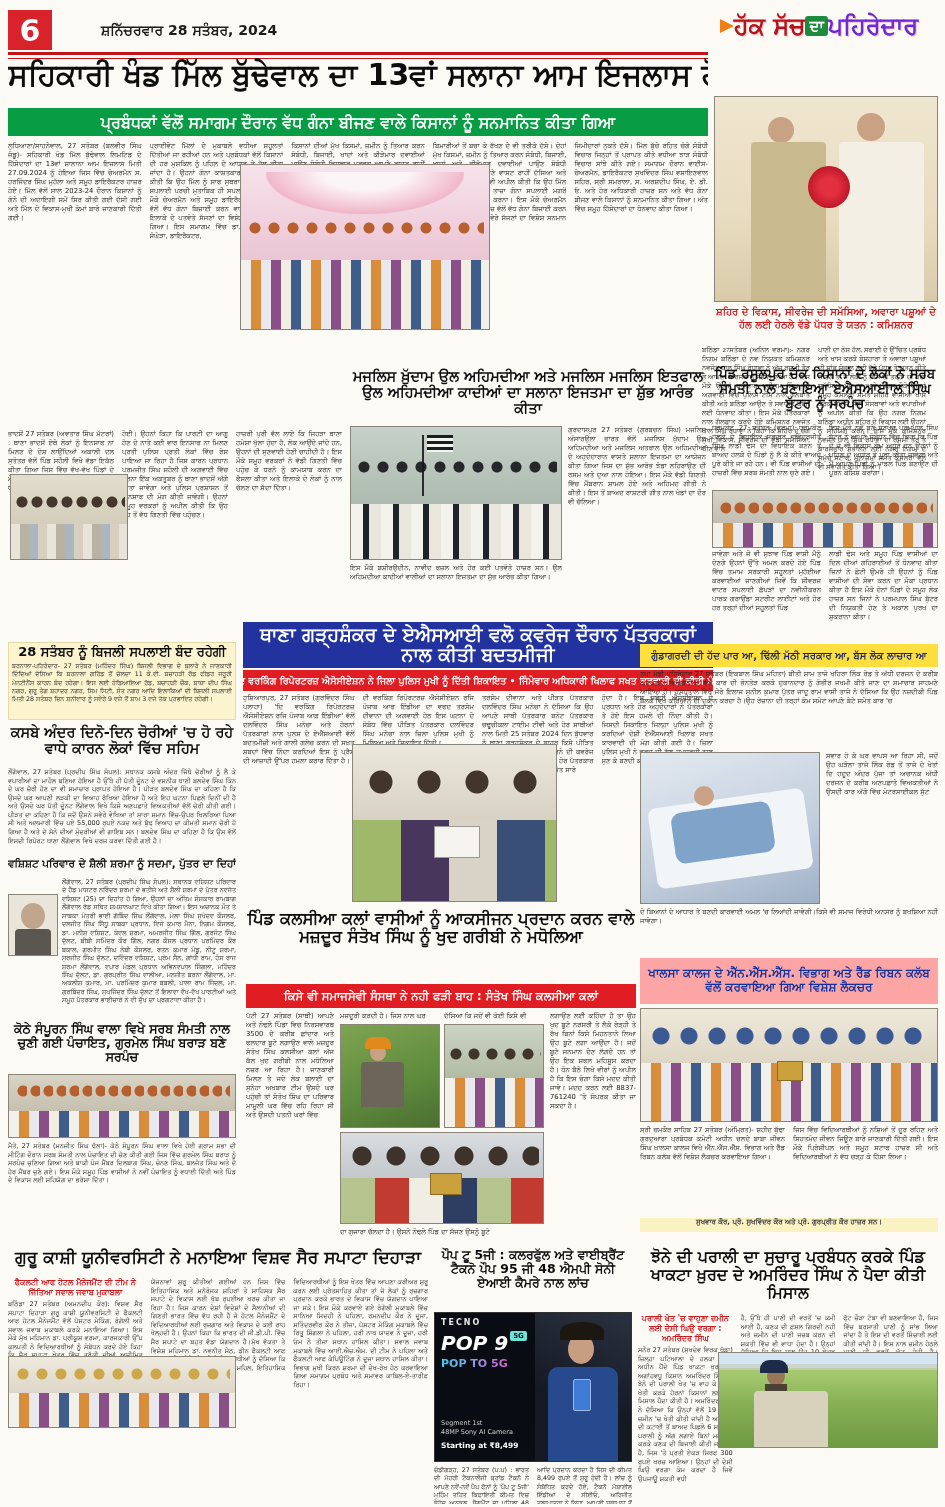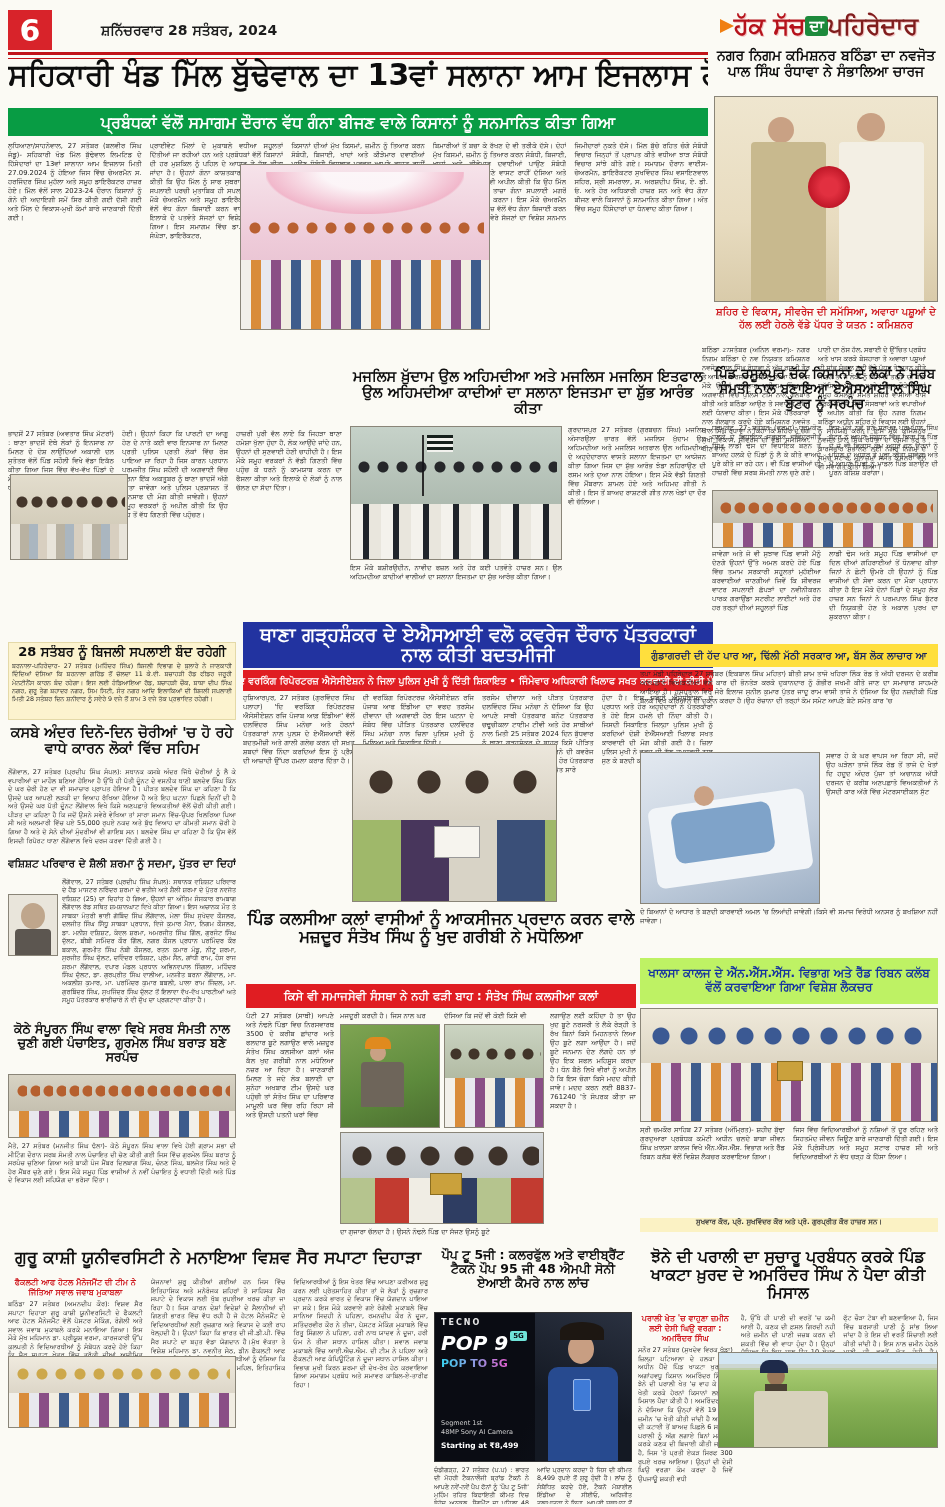--- a/index.html
+++ b/index.html
@@ -34,39 +34,38 @@
   <div class="abs" style="left:8px;top:10px;width:44px;height:40px;background:#d8232a;color:#fff;font-size:30px;font-weight:bold;display:flex;align-items:center;justify-content:center;">
       <span>6</span>
     </div>
   <div class="abs" style="left:62px;top:22px;font-size:14px;font-weight:bold;color:#1c1c1c;margin-left:39px;">ਸ਼ਨਿੱਚਰਵਾਰ 28 ਸਤੰਬਰ, 2024</div>
   <div class="abs" style="left:8px;top:52px;width:700px;height:7px;border-top:3px solid #c11318;border-bottom:1px solid #c11318;"></div>
 
   <div class="abs" style="left:700px;top:6px;width:238px;height:40px;display:flex;align-items:center;justify-content:center;">
     <span style="width:0;height:0;border-left:14px solid #f07f13;border-top:7px solid transparent;border-bottom:7px solid transparent;display:inline-block;"></span>
     <span style="font-size:24px;font-weight:bold;color:#b5121b;text-shadow:1px 1px 0 #f3c2c2;">ਹੱਕ ਸੱਚ</span>
     <span style="font-size:15px;font-weight:bold;color:#fff;background:#1d8a3c;padding:1px 4px;border-radius:3px;">ਦਾ</span>
-    <span style="font-size:24px;font-weight:bold;color:#7f1d1d;text-shadow:1px 1px 0 #f3c2c2;">ਪਹਿਰੇਦਾਰ</span>
+    <span style="font-size:24px;font-weight:bold;color:#6d28d9;text-shadow:1px 1px 0 #f3c2c2;">ਪਹਿਰੇਦਾਰ</span>
   </div>
 
   <div class="abs hl nw" style="left:8px;top:58px;width:700px;height:46px;font-size:30px;">ਸਹਿਕਾਰੀ ਖੰਡ ਮਿੱਲ ਬੁੱਢੇਵਾਲ ਦਾ 13ਵਾਂ ਸਲਾਨਾ ਆਮ ਇਜਲਾਸ ਹੋਇਆ</div>
   <div class="abs banner nw" style="left:8px;top:108px;width:700px;height:28px;background:#089c44;color:#fff;font-size:16px;">ਪ੍ਰਬੰਧਕਾਂ ਵੱਲੋਂ ਸਮਾਗਮ ਦੌਰਾਨ ਵੱਧ ਗੰਨਾ ਬੀਜਣ ਵਾਲੇ ਕਿਸਾਨਾਂ ਨੂੰ ਸਨਮਾਨਿਤ ਕੀਤਾ ਗਿਆ</div>
   <div class="abs cols" style="left:8px;top:142px;width:700px;height:222px;">
     <div class="body-txt">ਲੁਧਿਆਣਾ/ਸਾਹਨੇਵਾਲ, 27 ਸਤੰਬਰ (ਬਲਵੀਰ ਸਿੰਘ ਜੰਡੂ)- ਸਹਿਕਾਰੀ ਖੰਡ ਮਿੱਲ ਬੁੱਢੇਵਾਲ ਲਿਮਟਿਡ ਦੇ ਹਿੱਸੇਦਾਰਾਂ ਦਾ 13ਵਾਂ ਸਾਲਾਨਾ ਆਮ ਇਜਲਾਸ ਮਿਤੀ 27.09.2024 ਨੂੰ ਹੋਇਆ ਜਿਸ ਵਿੱਚ ਚੇਅਰਮੈਨ ਸ. ਹਰਜਿੰਦਰ ਸਿੰਘ ਮੁਹੱਲਾ ਅਤੇ ਸਮੂਹ ਡਾਇਰੈਕਟਰ ਹਾਜ਼ਰ ਹੋਏ। ਮਿੱਲ ਵੱਲੋਂ ਸਾਲ 2023-24 ਦੌਰਾਨ ਕਿਸਾਨਾਂ ਨੂੰ ਗੰਨੇ ਦੀ ਅਦਾਇਗੀ ਸਮੇਂ ਸਿਰ ਕੀਤੀ ਗਈ ਦੱਸੀ ਗਈ ਅਤੇ ਮਿੱਲ ਦੇ ਵਿਕਾਸ-ਮੁਖੀ ਕੰਮਾਂ ਬਾਰੇ ਜਾਣਕਾਰੀ ਦਿੱਤੀ ਗਈ।</div>
     <div class="body-txt">ਪ੍ਰਾਈਵੇਟ ਮਿੱਲਾਂ ਦੇ ਮੁਕਾਬਲੇ ਵਧੀਆ ਸਹੂਲਤਾਂ ਦਿੱਤੀਆਂ ਜਾ ਰਹੀਆਂ ਹਨ ਅਤੇ ਪ੍ਰਬੰਧਕਾਂ ਵੱਲੋਂ ਕਿਸਾਨਾਂ ਦੀ ਹਰ ਮੁਸ਼ਕਿਲ ਨੂੰ ਪਹਿਲ ਦੇ ਆਧਾਰ ਤੇ ਹੱਲ ਕੀਤਾ ਜਾਂਦਾ ਹੈ। ਉਹਨਾਂ ਗੰਨਾ ਕਾਸ਼ਤਕਾਰਾਂ ਨੂੰ ਵੀ ਅਪੀਲ ਕੀਤੀ ਕਿ ਉਹ ਮਿੱਲ ਨੂੰ ਸਾਫ ਸੁਥਰਾ ਅਤੇ ਤਾਜ਼ਾ ਗੰਨਾ ਸਪਲਾਈ ਪਰਚੀ ਮੁਤਾਬਿਕ ਹੀ ਸਪਲਾਈ ਕਰਨ। ਇਸ ਮੌਕੇ ਚੇਅਰਮੈਨ ਅਤੇ ਸਮੂਹ ਡਾਇਰੈਕਟਰਜ਼ ਸਾਹਿਬਾਨ ਵੱਲੋਂ ਵੱਧ ਗੰਨਾ ਬਿਜਾਈ ਕਰਨ ਵਾਲੇ ਕਿਸਾਨਾਂ ਅਤੇ ਇਲਾਕੇ ਦੇ ਪਤਵੰਤੇ ਸੱਜਣਾਂ ਦਾ ਵਿਸ਼ੇਸ਼ ਸਨਮਾਨ ਕੀਤਾ ਗਿਆ। ਇਸ ਸਮਾਗਮ ਵਿੱਚ ਡਾ. ਗੁਲਜਾਰ ਸਿੰਘ ਸੰਘੇੜਾ, ਡਾਇਰੈਕਟਰ,</div>
     <div class="body-txt">ਕਿਸਾਨਾਂ ਦੀਆਂ ਮੁੱਖ ਕਿਸਮਾਂ, ਜ਼ਮੀਨ ਨੂੰ ਤਿਆਰ ਕਰਨ ਸੰਬੰਧੀ, ਬਿਜਾਈ, ਖਾਦਾਂ ਅਤੇ ਕੀੜੇਮਾਰ ਦਵਾਈਆਂ ਪਾਉਣ ਸੰਬੰਧੀ ਵਿਸਥਾਰ ਪੂਰਵਕ ਆਪਣੇ ਰਾਜਟ ਰਾਹੀਂ ਦੱਸਿਆ ਅਤੇ ਗੰਨੇ ਦੀਆਂ ਕਿਸਮਾਂ ਨੂੰ ਬਿਮਾਰੀਆਂ ਤੋਂ ਬਚਾ ਕੇ ਰੱਖਣ ਦੇ ਵੀ ਤਰੀਕੇ ਦੱਸੇ। ਇਸ ਮੌਕੇ ਵੱਖ-ਵੱਖ ਅਦਾਰਿਆਂ ਜਿਵੇਂ ਕਿ ਐਫ.ਐਮ.ਸੀ (ਕੋਰਾਜਨ) ਲਿਮਟਿਡ, ਲੁਧਿਆਣਾ ਸਹਿਕਾਰੀ ਬੈਂਕ, ਆਈ.ਡੀ. ਬੀ.ਆਈ. ਬੈਂਕ, ਖੇਤੀ ਟਰੈਕਟਰ, ਸਵੈਨ ਐਗਰੋ, ਸਕਤੀਮਾਨ ਅਤੇ ਸਹਿਕਾਰੀ ਖੰਡ ਮਿੱਲ ਬੁੱਢੇਵਾਲ ਵੱਲੋਂ ਆਪਣੇ-ਆਪਣੇ ਮਹਿਕਮਿਆਂ ਨਾਲ ਸੰਬੰਧਤ ਪ੍ਰਦਰਸ਼ਨੀ ਲਗਾਈ ਗਈ।</div>
     <div class="body-txt">ਬਿਮਾਰੀਆਂ ਤੋਂ ਬਚਾ ਕੇ ਰੱਖਣ ਦੇ ਵੀ ਤਰੀਕੇ ਦੱਸੇ। ਦੋਹਾਂ ਮੁੱਖ ਕਿਸਮਾਂ, ਜ਼ਮੀਨ ਨੂੰ ਤਿਆਰ ਕਰਨ ਸੰਬੰਧੀ, ਬਿਜਾਈ, ਖਾਦਾਂ ਅਤੇ ਕੀੜੇਮਾਰ ਦਵਾਈਆਂ ਪਾਉਣ ਸੰਬੰਧੀ ਵਿਸਥਾਰ ਪੂਰਵਕ ਆਪਣੇ ਵਾਸਟ ਰਾਹੀਂ ਦੱਸਿਆ ਅਤੇ ਗੰਨੇ ਦੀਆਂ ਕਿਸਮਾਂ ਨੇ ਵੀ ਅਪੀਲ ਕੀਤੀ ਕਿ ਉਹ ਮਿੱਲ ਨੂੰ ਸਾਫ ਸੁਥਰਾ ਅਤੇ ਤਾਜ਼ਾ ਗੰਨਾ ਸਪਲਾਈ ਮਗਰੋਂ ਮੁਤਾਬਿਕ ਹੀ ਸਪਲਾਈ ਕਰਨਾ। ਇਸ ਮੌਕੇ ਚੇਅਰਮੈਨ ਅਤੇ ਸਮੂਹ ਡਾਇਰੈਕਟਰਜ਼ ਵੱਲੋਂ ਵੱਧ ਗੰਨਾ ਬਿਜਾਈ ਕਰਨ ਵਾਲੇ ਕਿਸਾਨਾਂ ਅਤੇ ਪੇਂਡਵੇਰੇ ਸੱਜਣਾਂ ਦਾ ਵਿਸ਼ੇਸ਼ ਸਨਮਾਨ ਕੀਤਾ ਗਿਆ।</div>
     <div class="body-txt">ਜਿਮੀਦਾਰਾਂ ਨੁਕਤੇ ਦੱਸੇ। ਮਿੱਲ ਬੁੱਚੇ ਰਹਿਤ ਚੰਗੇ ਸੰਬੰਧੀ ਵਿਚਾਰ ਜਿਨ੍ਹਾਂ ਤੋਂ ਪ੍ਰਾਪਤ ਕੀਤੇ ਵਧੀਆ ਝਾੜ ਸੰਬੰਧੀ ਵਿਚਾਰ ਸਾਂਝੇ ਕੀਤੇ ਗਏ। ਸਮਾਗਮ ਦੌਰਾਨ ਵਾਈਸ-ਚੇਅਰਮੈਨ, ਡਾਇਰੈਕਟਰ ਸੁਖਵਿੰਦਰ ਸਿੰਘ ਵਸਾਇਣਵਾਲ ਸਹਿਰ, ਸ੍ਰੀ ਸਮਰਾਲਾ, ਸ. ਅਰਸ਼ਦੀਪ ਸਿੰਘ, ਏ. ਡੀ. ਓ. ਅਤੇ ਹੋਰ ਅਧਿਕਾਰੀ ਹਾਜ਼ਰ ਸਨ ਅਤੇ ਵੱਧ ਗੰਨਾ ਬੀਜਣ ਵਾਲੇ ਕਿਸਾਨਾਂ ਨੂੰ ਸਨਮਾਨਿਤ ਕੀਤਾ ਗਿਆ। ਅੰਤ ਵਿੱਚ ਸਮੂਹ ਹਿੱਸੇਦਾਰਾਂ ਦਾ ਧੰਨਵਾਦ ਕੀਤਾ ਗਿਆ।</div>
   </div>
   <div class="ph" style="left:240px;top:164px;width:250px;height:166px;background:linear-gradient(180deg,#f6e3ea 0%,#eecbd9 45%,#e0b7c8 100%);">
     <div style="position:absolute;left:10%;top:4%;width:80%;height:26%;background:radial-gradient(ellipse at 50% 0%,#fff 30%,#f0a8c0 70%,transparent 72%);opacity:.7;"></div>
     <div class="heads turb" style="top:34%;"></div>
     <div class="bodies colorful"></div>
   </div>
 
-  <div class="abs hl" style="left:714px;top:48px;width:224px;height:44px;font-size:14px;">ਨਗਰ ਨਿਗਮ ਕਮਿਸ਼ਨਰ ਬਠਿੰਡਾ ਦਾ ਨਵਜੋਤ ਪਾਲ ਸਿੰਘ ਰੰਧਾਵਾ ਨੇ ਸੰਭਾਲਿਆ ਚਾਰਜ</div>
   <div class="ph" style="left:714px;top:96px;width:224px;height:206px;background:linear-gradient(180deg,#efe6cf 0%,#e8dcc0 60%,#d9cbaa 100%);">
     <div class="face" style="left:24%;top:10%;width:26px;height:26px;"></div>
     <div class="fig" style="left:16%;top:22%;width:34%;height:78%;background:#c8b98e;"></div>
     <div class="face" style="left:64%;top:8%;width:28px;height:28px;"></div>
     <div class="fig" style="left:56%;top:22%;width:38%;height:78%;background:#f3efe4;"></div>
     <div style="position:absolute;left:42%;top:34%;width:42px;height:42px;border-radius:50%;background:radial-gradient(circle,#e23040 30%,#c01828 70%);"></div>
   </div>
   <div class="abs red-cap" style="left:714px;top:306px;width:224px;height:38px;font-size:10px;">ਸ਼ਹਿਰ ਦੇ ਵਿਕਾਸ, ਸੀਵਰੇਜ ਦੀ ਸਮੱਸਿਆ, ਅਵਾਰਾ ਪਸ਼ੂਆਂ ਦੇ ਹੱਲ ਲਈ ਹੇਠਲੇ ਵੱਡੇ ਪੱਧਰ ਤੇ ਯਤਨ : ਕਮਿਸ਼ਨਰ</div>
   <div class="abs cols" style="left:702px;top:346px;width:224px;height:292px;font-family:Liberation Serif, serif;">
     <div class="body-txt">ਬਠਿੰਡਾ 27ਸਤੰਬਰ (ਅਨਿਲ ਵਰਮਾ):- ਨਗਰ ਨਿਗਮ ਬਠਿੰਡਾ ਦੇ ਨਵ ਨਿਯੁਕਤ ਕਮਿਸ਼ਨਰ ਨਵਜੋਤ ਪਾਲ ਸਿੰਘ ਰੰਧਾਵਾ ਨੇ ਅੱਜ ਰਸਮੀ ਤੌਰ ਤੇ ਆਪਣਾ ਕਾਰਜਕਾਲ ਸੰਭਾਲ ਲਿਆ ਹੈ। ਇਸ ਮੌਕੇ ਉਹਨਾਂ ਥਾਣੇਦਾਰ ਪ੍ਰੀਤਮ ਸਿੰਘ ਦੀ ਅਗਵਾਈ ਵਿੱਚ ਪੁਲਿਸ ਟੀਮ ਨਾਲ ਗੱਲਬਾਤ ਕੀਤੀ ਅਤੇ ਬਠਿੰਡਾ ਆਉਣ ਤੇ ਸਵਾਗਤ ਕਰਨ ਲਈ ਧੰਨਵਾਦ ਕੀਤਾ। ਇਸ ਮੌਕੇ ਪੱਤਰਕਾਰਾਂ ਨਾਲ ਗੱਲਬਾਤ ਕਰਦੇ ਹੋਏ ਕਮਿਸ਼ਨਰ ਨਵਜੋਤ ਪਾਲ ਸਿੰਘ ਰੰਧਾਵਾ ਨੇ ਕਿਹਾ ਕਿ ਸ਼ਹਿਰ ਦੇ ਚੌਗ ਮੁਖੀ ਵਿਕਾਸ, ਸੀਵਰੇਜ ਦੀ ਵੱਡੀ ਸਮੱਸਿਆ, ਪੀਣ ਵਾਲੇ</div>
@@ -174,21 +173,21 @@
   <div class="abs banner nw" style="left:640px;top:644px;width:298px;height:23px;background:#ffdf3d;color:#18265e;font-size:10px;font-weight:bold;">ਗੁੰਡਾਗਰਦੀ ਦੀ ਹੱਦ ਪਾਰ ਆ, ਢਿੱਲੀ ਮੱਠੀ ਸਰਕਾਰ ਆ, ਬੱਸ ਲੋਕ ਲਾਚਾਰ ਆ</div>
   <div class="abs body-txt" style="left:640px;top:670px;width:298px;height:80px;">ਤਪਾ ਮੰਡੀ ਪਹਿਰੇਦਾਰ 27 ਸਤੰਬਰ (ਇਕਬਾਲ ਸਿੰਘ ਮਹਿਤਾ) ਬੀਤੀ ਸ਼ਾਮ ਤਾਜੋ ਖਹਿਰਾ ਲਿੰਕ ਰੋਡ ਤੇ ਅੱਧੀ ਦਰਜਨ ਦੇ ਕਰੀਬ ਅਣਪਛਾਤੇ ਵਿਅਕਤੀਆਂ ਵੱਲੋਂ ਕਾਰ ਦੀ ਭੰਨਤੋੜ ਕਰਕੇ ਦੁਕਾਨਦਾਰ ਨੂੰ ਗੰਭੀਰ ਜਖਮੀ ਕੀਤੇ ਜਾਣ ਦਾ ਸਮਾਚਾਰ ਸਾਹਮਣੇ ਆਇਆ ਹੈ। ਹਸਪਤਾਲ ਵਿਖੇ ਜੇਰੇ ਇਲਾਜ ਸੁਨੀਲ ਕੁਮਾਰ ਪੁੱਤਰ ਜਾਦੂ ਰਾਮ ਵਾਸੀ ਤਾਜੋ ਨੇ ਦੱਸਿਆ ਕਿ ਉਹ ਨਜ਼ਦੀਕੀ ਪਿੰਡ ਬੱਲਕੇ ਵਿਖੇ ਕਰਿਆਨੇ ਦੀ ਦੁਕਾਨ ਕਰਦਾ ਹੈ।ਉਹ ਰੋਜ਼ਾਨਾ ਦੀ ਤਰ੍ਹਾਂ ਕੰਮ ਸਮੇਟ ਆਪਣੇ ਬੇਟੇ ਸਮੇਤ ਕਾਰ 'ਚ</div>
   <div class="ph" style="left:640px;top:752px;width:180px;height:152px;background:linear-gradient(160deg,#e3e9f0 0%,#c2cedd 60%,#9fb1c6 100%);">
     <div style="position:absolute;left:6%;top:30%;width:88%;height:54%;background:#f2f5f8;border-radius:8px;transform:rotate(-8deg);"></div>
     <div class="fig" style="left:18%;top:36%;width:56%;height:34%;background:#7fa3c9;border-radius:10px;transform:rotate(-8deg);"></div>
     <div class="face" style="left:30%;top:22%;width:20px;height:20px;background:#caa184;"></div>
   </div>
   <div class="abs body-txt" style="left:826px;top:752px;width:112px;height:152px;">ਸਵਾਰ ਹੋ ਕੇ ਘਰ ਵਾਪਸ ਆ ਰਿਹਾ ਸੀ, ਜਦੋਂ ਉਹ ਘੜੇਲਾ ਤਾਜੋ ਲਿੰਕ ਰੋਡ ਤੋਂ ਤਾਜੋ ਦੇ ਖੇਤਾਂ ਦਿ ਹਦੂਦ ਅੰਦਰ ਪੁੱਜਾ ਤਾਂ ਅਚਾਨਕ ਅੱਧੀ ਦਰਜਨ ਦੇ ਕਰੀਬ ਅਣਪਛਾਤੇ ਵਿਅਕਤੀਆਂ ਨੇ ਉਸਦੀ ਕਾਰ ਅੱਗੇ ਵਿੱਚ ਮੋਟਰਸਾਈਕਲ ਸੁੱਟ</div>
   <div class="abs body-txt" style="left:640px;top:908px;width:298px;height:26px;">ਦੇ ਬਿਆਨਾਂ ਦੇ ਆਧਾਰ ਤੇ ਬਣਦੀ ਕਾਰਵਾਈ ਅਮਲ 'ਚ ਲਿਆਂਦੀ ਜਾਵੇਗੀ।ਕਿਸੇ ਵੀ ਸਮਾਜ ਵਿਰੋਧੀ ਅਨਸਰ ਨੂੰ ਬਖਸ਼ਿਆ ਨਹੀਂ ਜਾਵੇਗਾ।</div>
 
-  <div class="abs banner" style="left:640px;top:958px;width:298px;height:46px;background:#bef264;color:#1533a0;font-size:12px;line-height:1.15;padding:0 4px;">ਖਾਲਸਾ ਕਾਲਜ ਦੇ ਐੱਨ.ਐੱਸ.ਐੱਸ. ਵਿਭਾਗ ਅਤੇ ਰੈੱਡ ਰਿਬਨ ਕਲੱਬ ਵੱਲੋਂ ਕਰਵਾਇਆ ਗਿਆ ਵਿਸ਼ੇਸ਼ ਲੈਕਚਰ</div>
+  <div class="abs banner" style="left:640px;top:958px;width:298px;height:46px;background:#fca5a5;color:#1533a0;font-size:12px;line-height:1.15;padding:0 4px;">ਖਾਲਸਾ ਕਾਲਜ ਦੇ ਐੱਨ.ਐੱਸ.ਐੱਸ. ਵਿਭਾਗ ਅਤੇ ਰੈੱਡ ਰਿਬਨ ਕਲੱਬ ਵੱਲੋਂ ਕਰਵਾਇਆ ਗਿਆ ਵਿਸ਼ੇਸ਼ ਲੈਕਚਰ</div>
   <div class="ph" style="left:640px;top:1008px;width:298px;height:114px;background:linear-gradient(180deg,#efe9da,#d4ccb8 75%);">
     <div class="heads turb" style="top:16%;height:28%;background-size:28px 100%;background-image:radial-gradient(circle at 14px 9px,#284a8c 8px,transparent 9px);"></div>
     <div class="bodies colorful" style="height:52%;"></div>
     <div style="position:absolute;left:46%;top:46%;width:24px;height:18px;background:#caa13c;border:1px solid #8a6d20;"></div>
   </div>
   <div class="abs cols" style="left:640px;top:1126px;width:298px;height:88px;">
     <div class="body-txt">ਸ੍ਰੀ ਚਮਕੌਰ ਸਾਹਿਬ 27 ਸਤੰਬਰ (ਅੰਮ੍ਰਿਤ)- ਸ਼ਹੀਦ ਬੁੱਢਾ ਗੁਰਦੁਆਰਾ ਪ੍ਰਬੰਧਕ ਕਮੇਟੀ ਅਧੀਨ ਚਲਦੇ ਬਾਬਾ ਜੀਵਨ ਸਿੰਘ ਖ਼ਾਲਸਾ ਕਾਲਜ ਵਿਖੇ ਐੱਨ.ਐੱਸ.ਐੱਸ. ਵਿਭਾਗ ਅਤੇ ਰੈੱਡ ਰਿਬਨ ਕਲੱਬ ਵੱਲੋਂ ਵਿਸ਼ੇਸ਼ ਲੈਕਚਰ ਕਰਵਾਇਆ ਗਿਆ।</div>
     <div class="body-txt">ਜਿਸ ਵਿੱਚ ਵਿਦਿਆਰਥੀਆਂ ਨੂੰ ਨਸ਼ਿਆਂ ਤੋਂ ਦੂਰ ਰਹਿਣ ਅਤੇ ਸਿਹਤਮੰਦ ਜੀਵਨ ਜਿਊਣ ਬਾਰੇ ਜਾਣਕਾਰੀ ਦਿੱਤੀ ਗਈ। ਇਸ ਮੌਕੇ ਪ੍ਰਿੰਸੀਪਲ ਅਤੇ ਸਮੂਹ ਸਟਾਫ ਹਾਜ਼ਰ ਸੀ ਅਤੇ ਵਿਦਿਆਰਥੀਆਂ ਨੇ ਵੱਧ ਚੜ੍ਹ ਕੇ ਹਿੱਸਾ ਲਿਆ।</div>
   </div>
   <div class="abs nw" style="left:640px;top:1218px;width:298px;height:14px;background:#fbf2c4;font-size:7px;font-weight:bold;color:#333;text-align:center;">ਸੁਖਵਾਰ ਕੌਰ, ਪ੍ਰੋ. ਸੁਖਵਿੰਦਰ ਕੌਰ ਅਤੇ ਪ੍ਰੋ. ਗੁਰਪ੍ਰੀਤ ਕੌਰ ਹਾਜ਼ਰ ਸਨ।</div>

